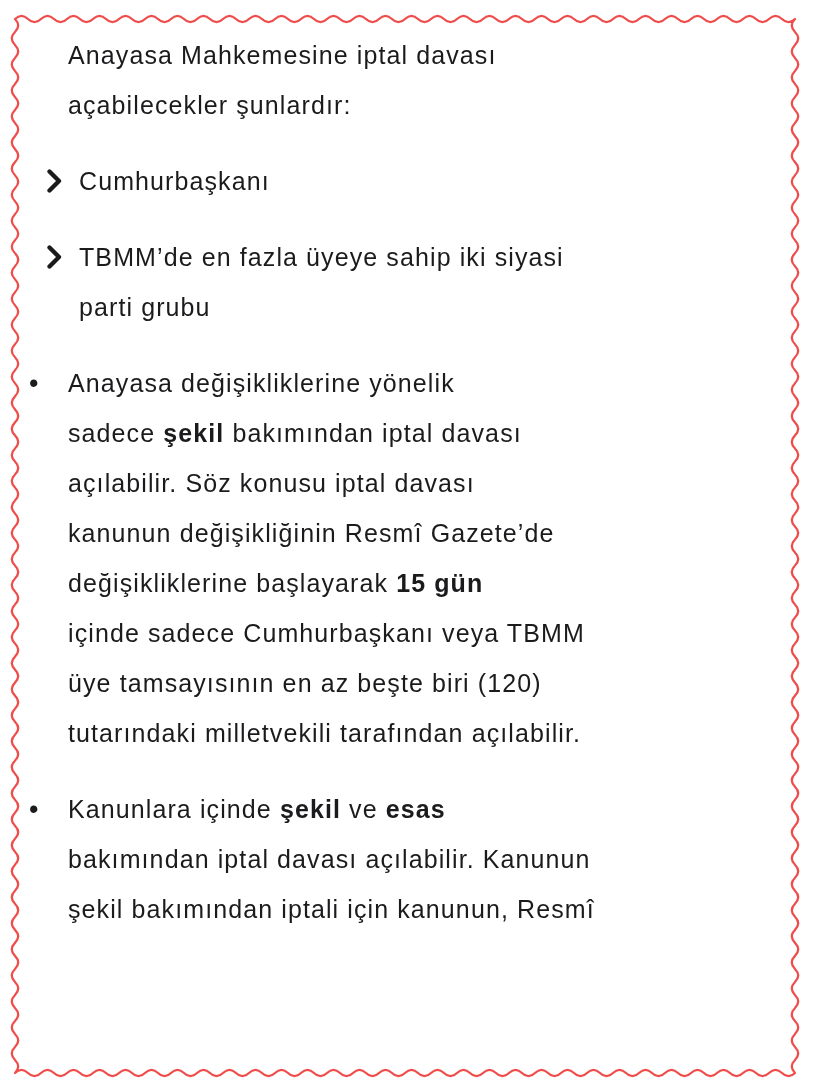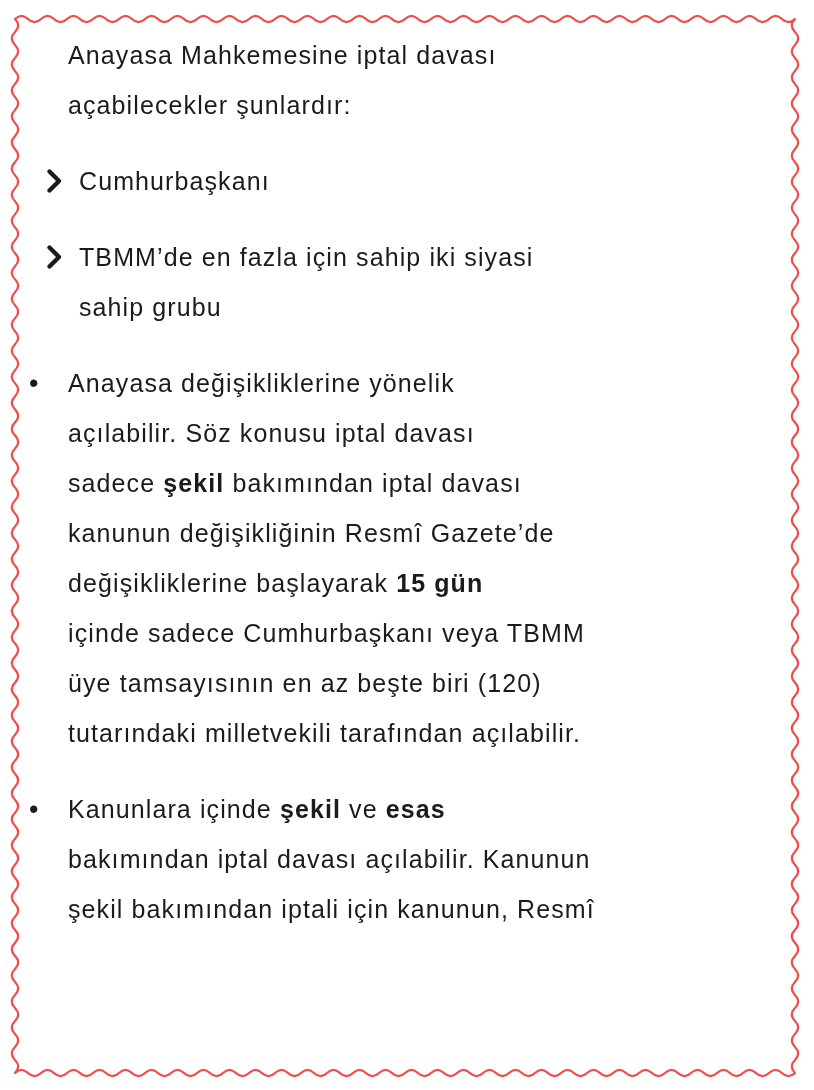--- a/index.html
+++ b/index.html
@@ -49,31 +49,31 @@
   </div>
 
 
   <div class="block chev">
     <span class="marker">
       <svg width="15" height="24" viewBox="0 0 15 24">
           <polyline points="2.5,2.5 12,12 2.5,21.5" fill="none" stroke="#1b1b1d" stroke-width="4.3" stroke-linecap="round" stroke-linejoin="round"></polyline>
         </svg>
     </span>
     <div class="lines">
-      <div class="line"><span class="seg">TBMM’de en fazla için sahip iki siyasi</span></div>
-      <div class="line"><span class="seg">sahip grubu</span></div>
+      <div class="line"><span class="seg">TBMM’de en fazla üyeye sahip iki siyasi</span></div>
+      <div class="line"><span class="seg">parti grubu</span></div>
     </div>
   </div>
 
   <div class="block dot">
     <span class="marker">•</span>
     <div class="lines">
       <div class="line"><span class="seg">Anayasa değişikliklerine yönelik</span></div>
+      <div class="line"><span class="seg">sadece </span><span class="seg b">şekil</span><span class="seg"> bakımından iptal davası</span></div>
       <div class="line"><span class="seg">açılabilir. Söz konusu iptal davası</span></div>
-      <div class="line"><span class="seg">sadece </span><span class="seg b">şekil</span><span class="seg"> bakımından iptal davası</span></div>
       <div class="line"><span class="seg">kanunun değişikliğinin Resmî Gazete’de</span></div>
       <div class="line"><span class="seg">değişikliklerine başlayarak </span><span class="seg b">15 gün</span></div>
       <div class="line"><span class="seg">içinde sadece Cumhurbaşkanı veya TBMM</span></div>
       <div class="line"><span class="seg">üye tamsayısının en az beşte biri (120)</span></div>
       <div class="line"><span class="seg">tutarındaki milletvekili tarafından açılabilir.</span></div>
     </div>
   </div>
 
   <div class="block dot">
     <span class="marker">•</span>

